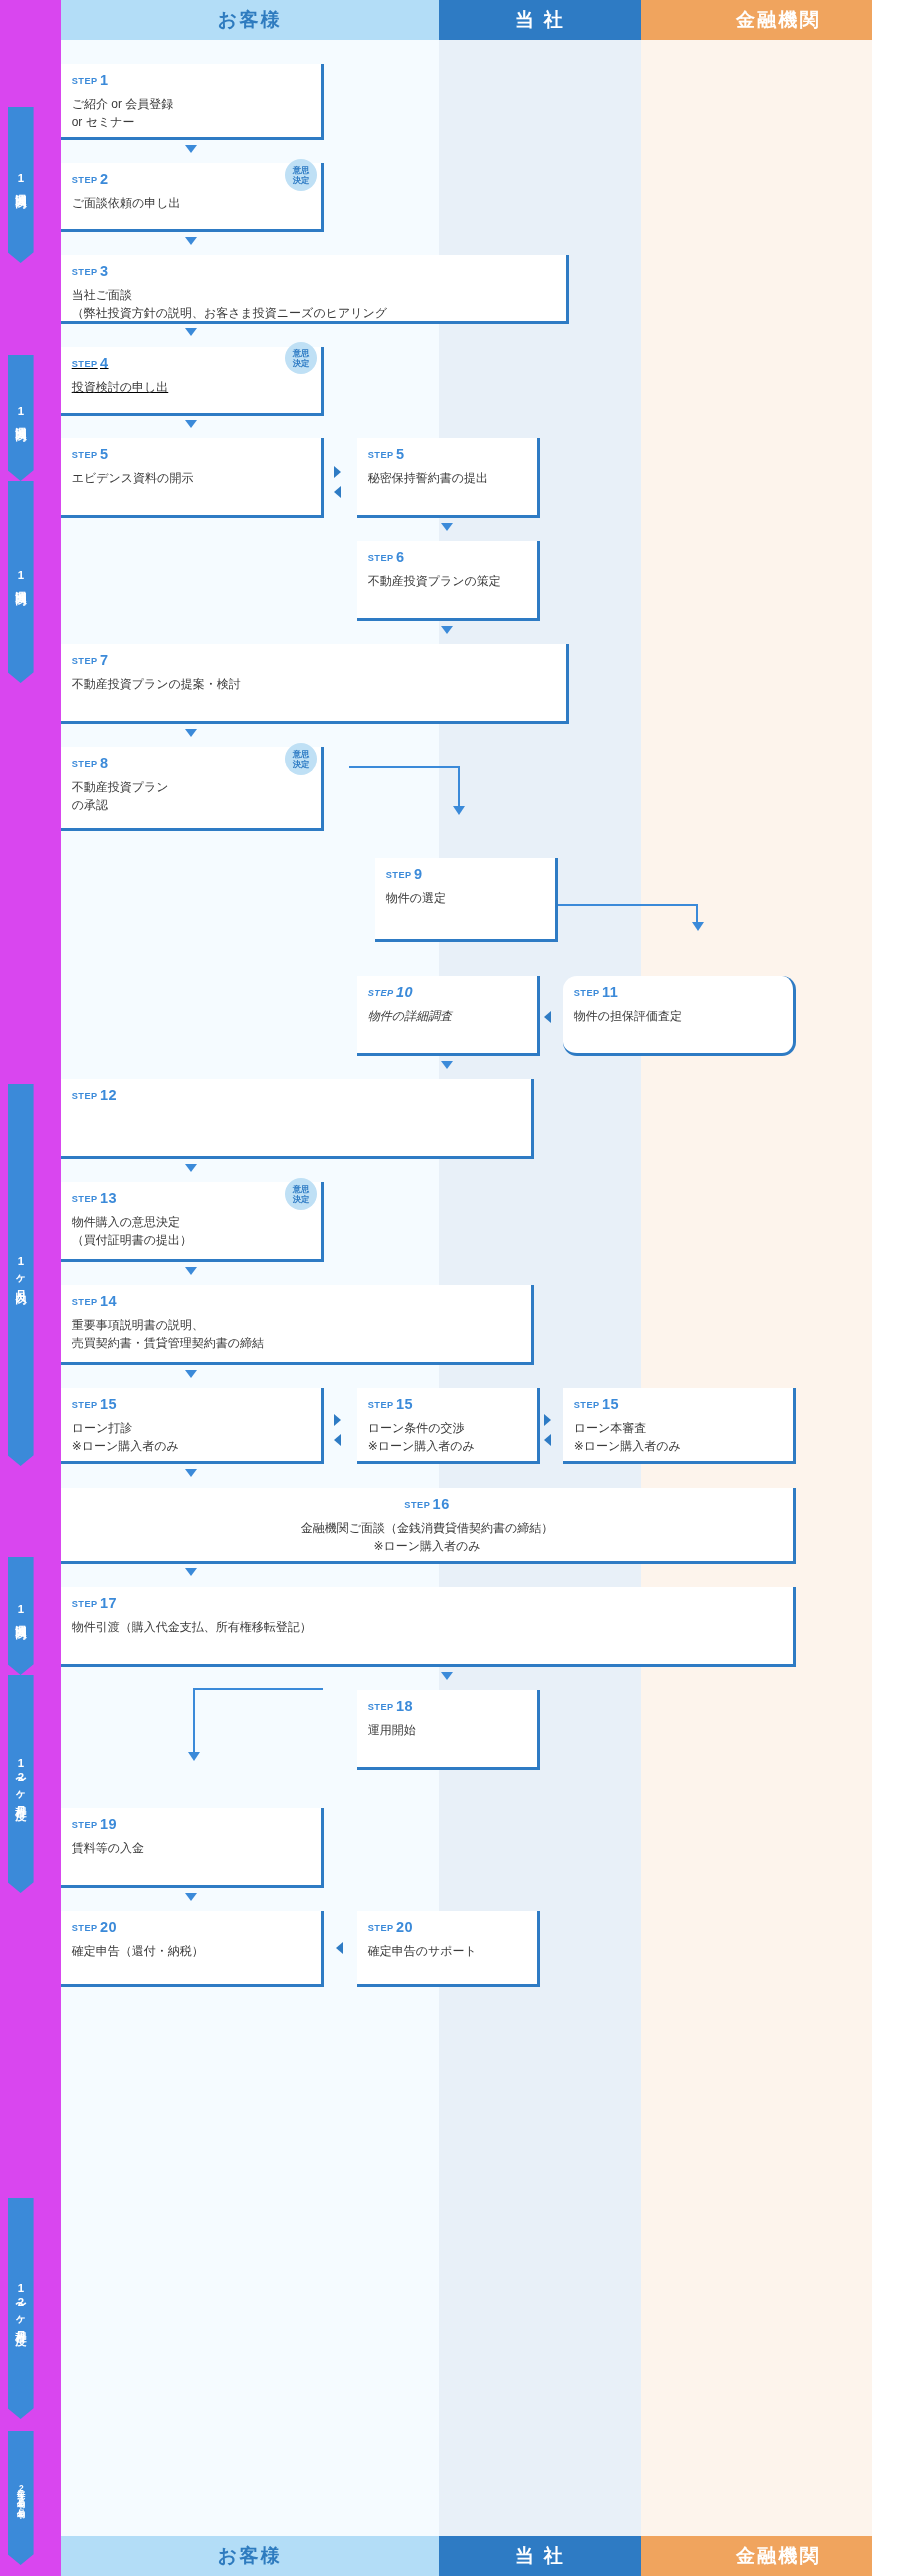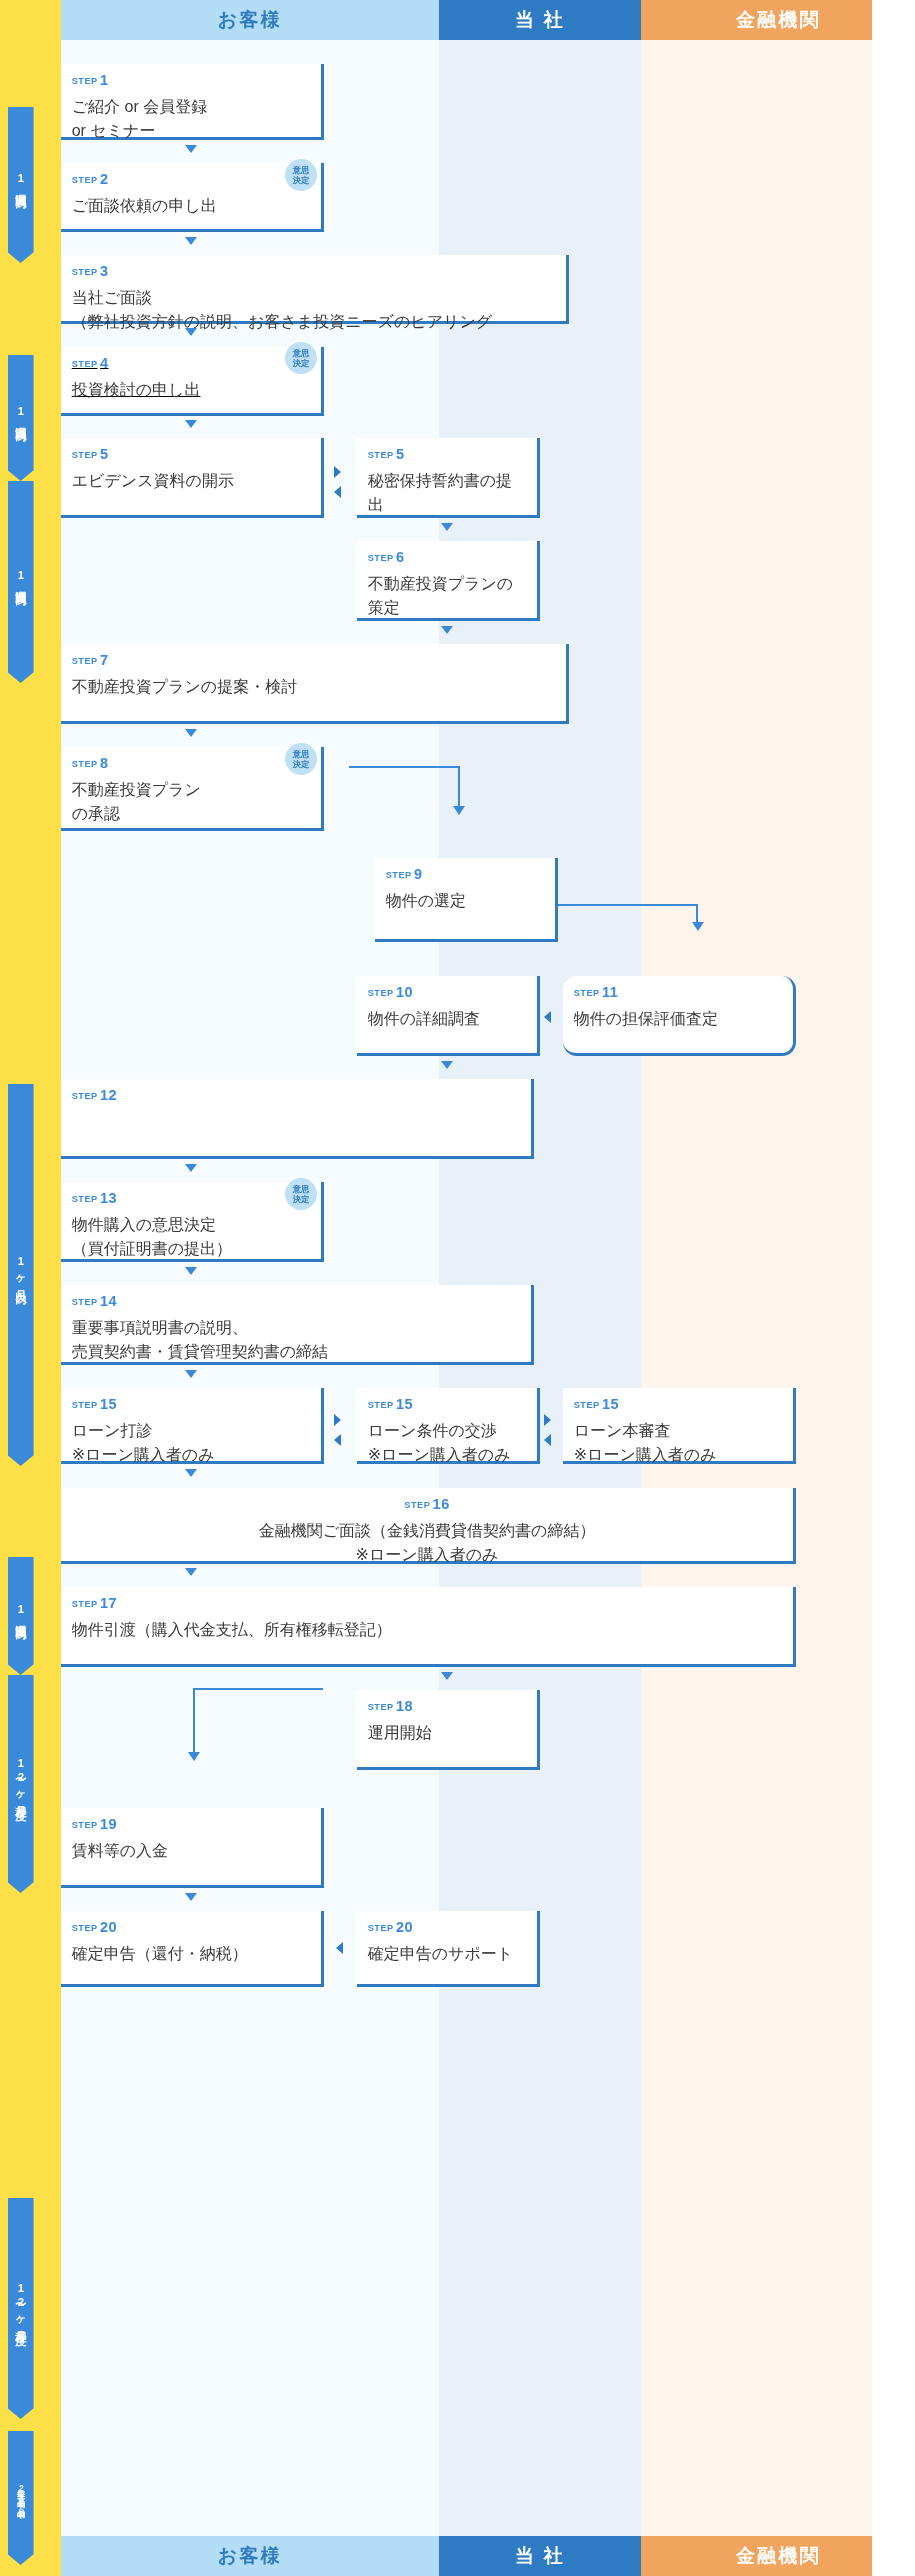--- a/index.html
+++ b/index.html
@@ -8,21 +8,21 @@
     margin: 0; padding: 0;
     background: #ffffff;
     font-family: "Liberation Sans", "DejaVu Sans", sans-serif;
   }
 
   
   #page {
     position: relative;
     width: 872px;
     height: 2576px;
-    background: #fde047;
+    background: #d946ef;
     overflow: hidden;
   }
 
   
   .lane-bg {
     position: absolute;
     top: 0;
     bottom: 0;
   }
   .lane-bg.customer { background: #f5fbff; }
@@ -60,21 +60,21 @@
     line-height: 1;
     margin-bottom: 6.9px;
     white-space: nowrap;
   }
   .card .step-label .num {
     font-size: 14.5px;
     vertical-align: -1.5px;
     margin-left: 2.3px;
   }
   .card .body {
-    font-size: 16px;
+    font-size: 12px;
     line-height: 1.55;
     color: #3a3a3a;
     white-space: pre-line;
   }
 
   
   .badge {
     position: absolute;
     width: 32px; height: 32px;
     border-radius: 50%;
@@ -236,21 +236,21 @@
         <div class="step-label"><span>STEP</span><span class="num">8</span></div>
         <div class="body">不動産投資プラン
 の承認</div>
       </div>
       <div class="badge" style="left: 285px; top: 743px;">意思
 決定</div>
       <div class="card" style="left: 375px; top: 858px; width: 183px; height: 84px;">
         <div class="step-label"><span>STEP</span><span class="num">9</span></div>
         <div class="body">物件の選定</div>
       </div>
-      <div class="card" style="left: 357px; top: 976px; width: 183px; height: 80px;">
+      <div class="card" style="left: 357px; top: 976px; width: 183px; height: 80px; font-style: italic;">
         <div class="step-label"><span>STEP</span><span class="num">10</span></div>
         <div class="body">物件の詳細調査</div>
       </div>
       <div class="card" style="left: 563px; top: 976px; width: 233px; height: 80px; border-radius: 14px;">
         <div class="step-label"><span>STEP</span><span class="num">11</span></div>
         <div class="body">物件の担保評価査定</div>
       </div>
       <div class="card" style="left: 61px; top: 1079px; width: 473px; height: 80px;">
         <div class="step-label"><span>STEP</span><span class="num">12</span></div>
       </div>

